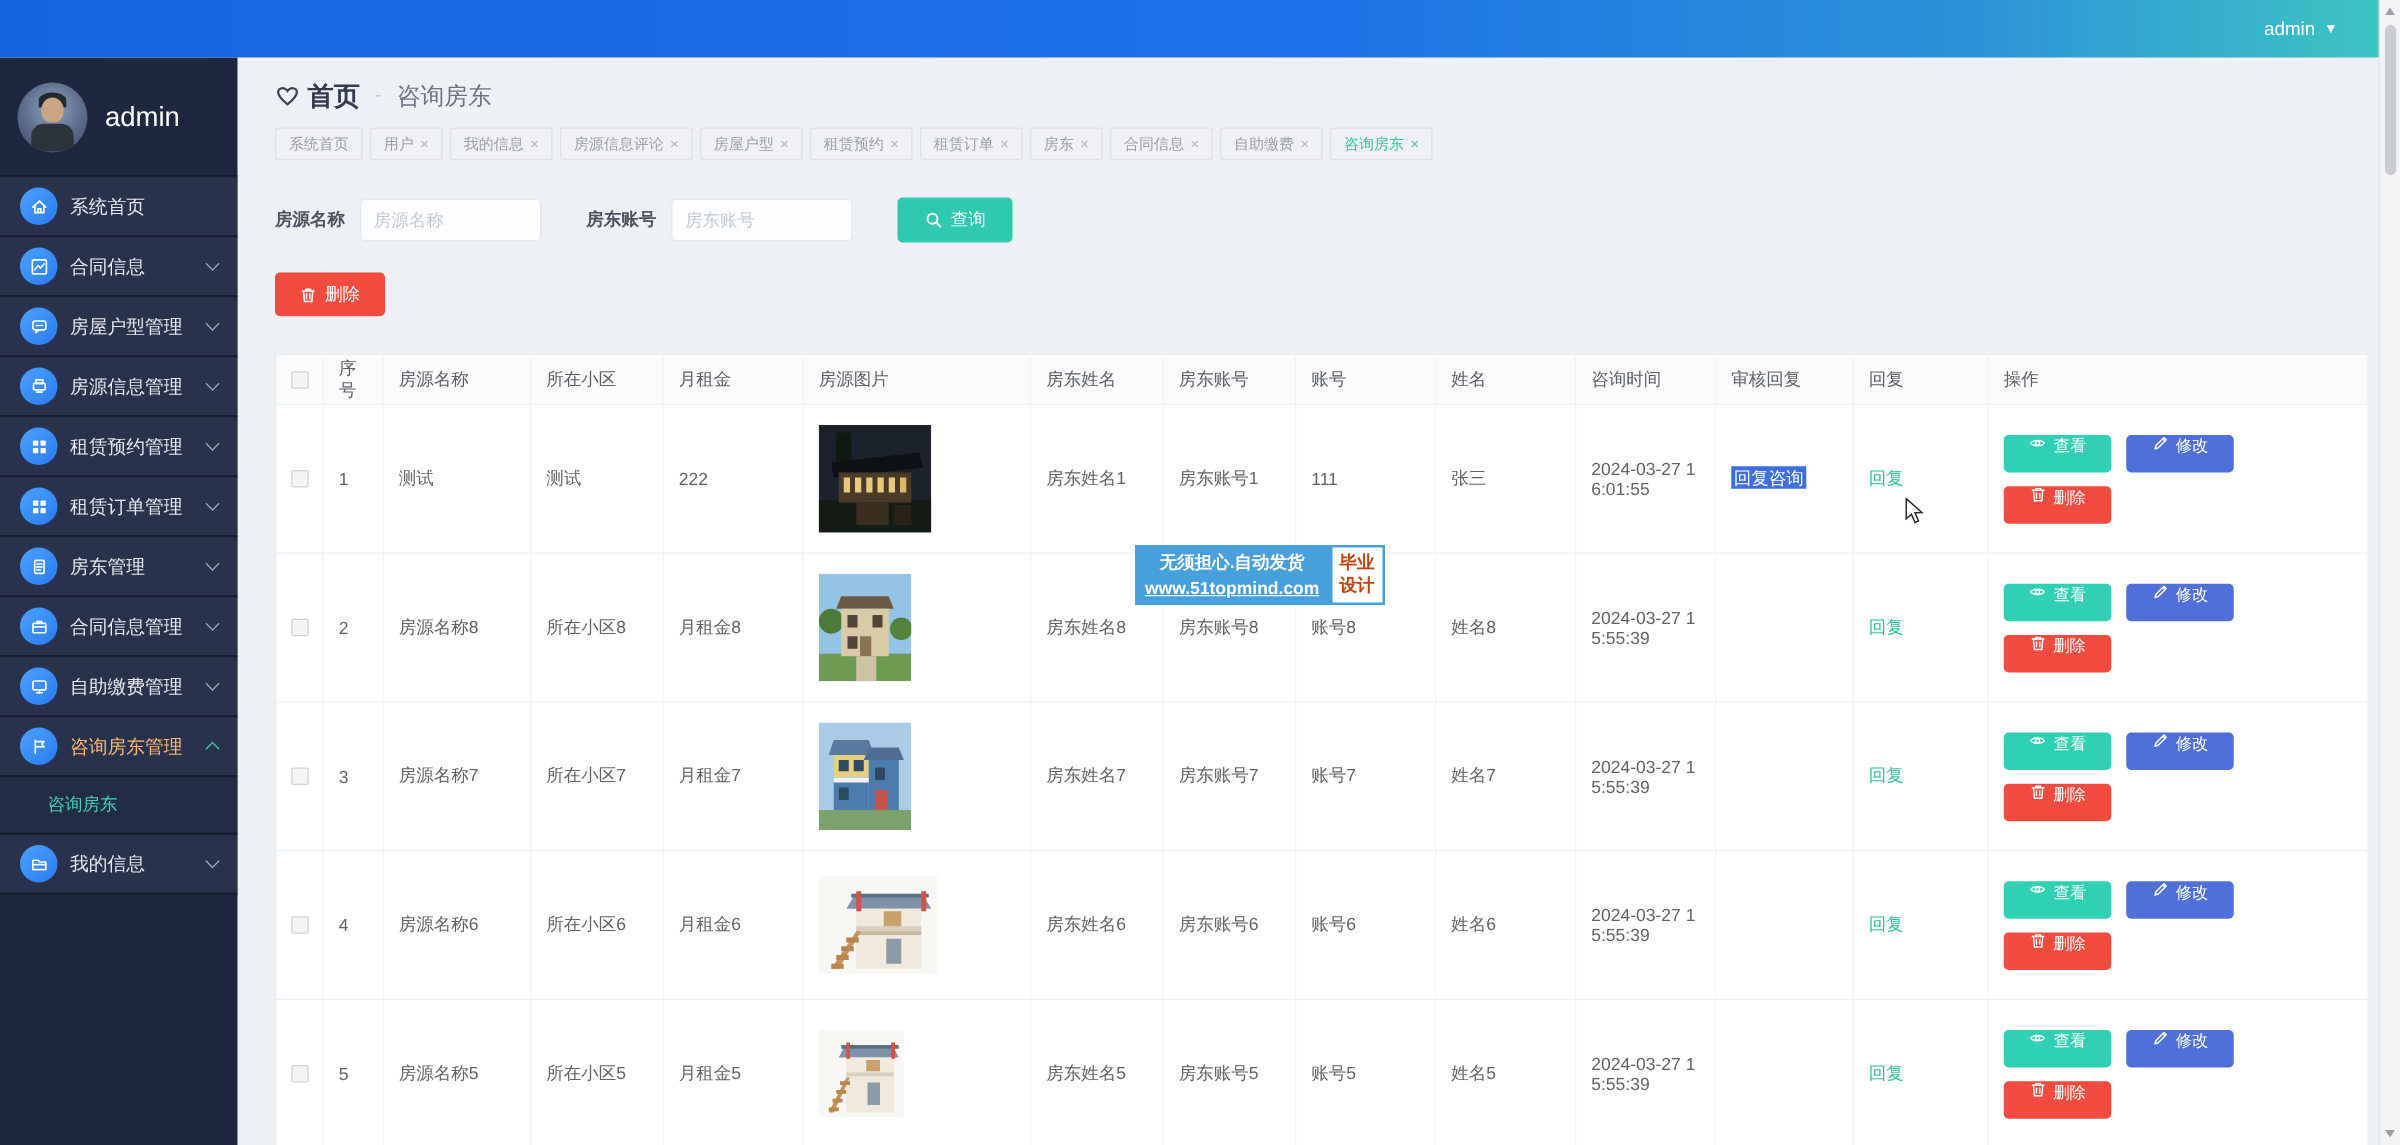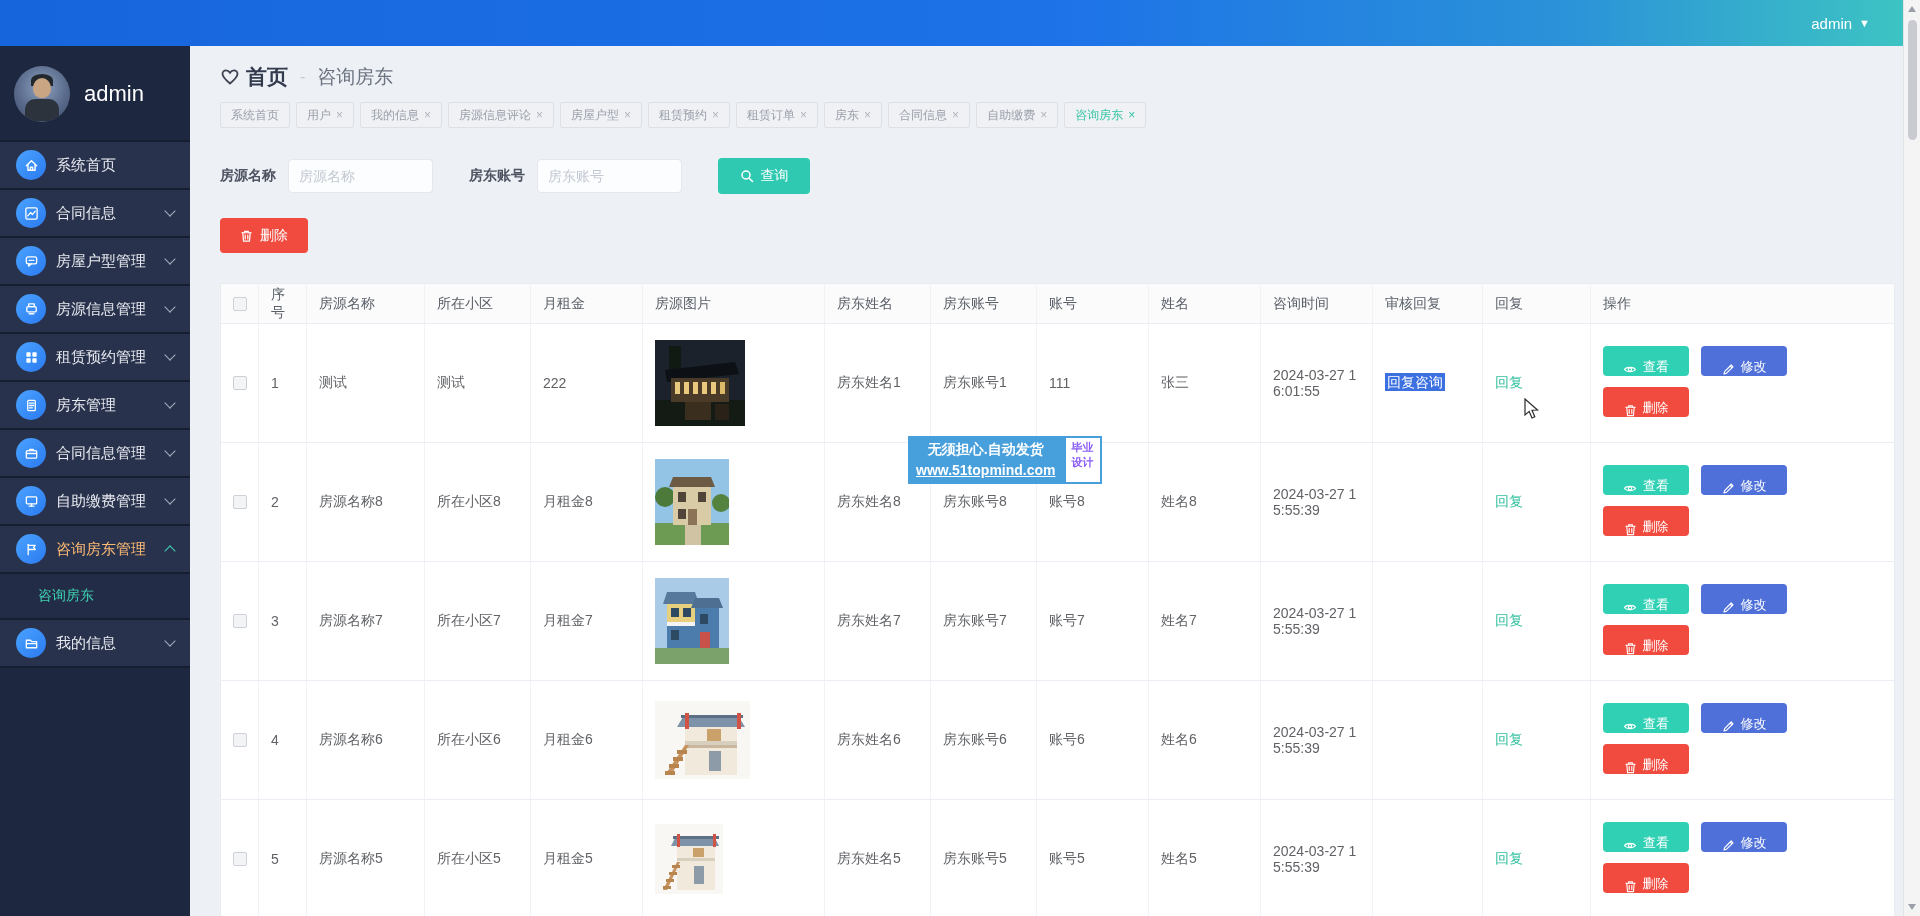--- a/index.html
+++ b/index.html
@@ -78,31 +78,31 @@
   th:last-child, td:last-child { border-right:none; }
   thead th { height:40px; background:#fbfbfc; font-weight:normal; color:#5a6068; }
   tbody td { height:119px; }
   .cbx { width:14px; height:14px; appearance:none; -webkit-appearance:none; border:1px solid #cdd0d6; background:#f3f4f6; border-radius:2px; cursor:pointer; display:block; }
   .c-time { word-break:break-all; }
   .photo { display:block; }
   .photo svg { display:block; }
   .reply-link { color:#2fbf9d; cursor:pointer; text-decoration:none; }
   .sel-highlight { background:#3c6fe0; color:#fff; padding:1px 2px; }
   .ops-line { display:flex; gap:12px; }
-  .btn { display:inline-flex; align-items:flex-end; justify-content:center; gap:6px; height:30px; width:86px;
+  .btn { display:inline-flex; align-items:flex-start; justify-content:center; gap:6px; height:30px; width:86px;
     border:none; border-radius:4px; color:#fff; font-size:13px; cursor:pointer; font-family:inherit; }
   .btn-view { background:#2fd0b3; }
   .btn-edit { background:#4e70d8; }
   .btn-del  { background:#f04b3e; margin-top:11px; }
 
   
   .watermark { position:absolute; left:908px; top:436px; display:flex; z-index:20; }
   .wm-blue { background:#479fdb; color:#fff; font-weight:bold; font-size:14px; line-height:1.5; padding:3px 8px; text-align:center; }
   .wm-blue .u { text-decoration:underline; }
-  .wm-badge { background:#fff; border:2px solid #479fdb; color:#8b5cf6; font-weight:bold; font-size:11px; line-height:1.35; padding:2px 6px; text-align:center; }
+  .wm-badge { background:#fff; border:2px solid #479fdb; color:#c2410c; font-weight:bold; font-size:14px; line-height:1.35; padding:2px 6px; text-align:center; }
 
   
   .cursor { position:absolute; left:1524px; top:398px; z-index:40; pointer-events:none; }
 </style>
 </head>
 <body>
 
 <div class="topbar">
   <div class="topbar-user">
     <span>admin</span>
@@ -175,20 +175,32 @@
             <rect x="2.5" y="2.5" width="4.6" height="4.6" rx="0.8"></rect>
             <rect x="8.9" y="2.5" width="4.6" height="4.6" rx="0.8"></rect>
             <rect x="2.5" y="8.9" width="4.6" height="4.6" rx="0.8"></rect>
             <rect x="8.9" y="8.9" width="4.6" height="4.6" rx="0.8"></rect>
           </svg>
       </span>
       <span class="mi-label">租赁预约管理</span>
       <span class="chev"></span>
     </div>
 
+    <div class="menu-item">
+      <span class="mi-circle">
+        <svg viewBox="0 0 16 16" fill="#fff">
+            <rect x="2.5" y="2.5" width="4.6" height="4.6" rx="0.8"></rect>
+            <rect x="8.9" y="2.5" width="4.6" height="4.6" rx="0.8"></rect>
+            <rect x="2.5" y="8.9" width="4.6" height="4.6" rx="0.8"></rect>
+            <rect x="8.9" y="8.9" width="4.6" height="4.6" rx="0.8"></rect>
+          </svg>
+      </span>
+      <span class="mi-label">租赁订单管理</span>
+      <span class="chev"></span>
+    </div>
 
     <div class="menu-item">
       <span class="mi-circle">
         <svg viewBox="0 0 16 16" fill="none" stroke="#fff" stroke-width="1.4" stroke-linecap="round" stroke-linejoin="round">
             <rect x="4" y="2.5" width="8" height="11" rx="1"></rect>
             <line x1="5.8" y1="5.5" x2="10.2" y2="5.5"></line>
             <line x1="5.8" y1="8" x2="10.2" y2="8"></line>
             <line x1="5.8" y1="10.5" x2="9" y2="10.5"></line>
           </svg>
       </span>

